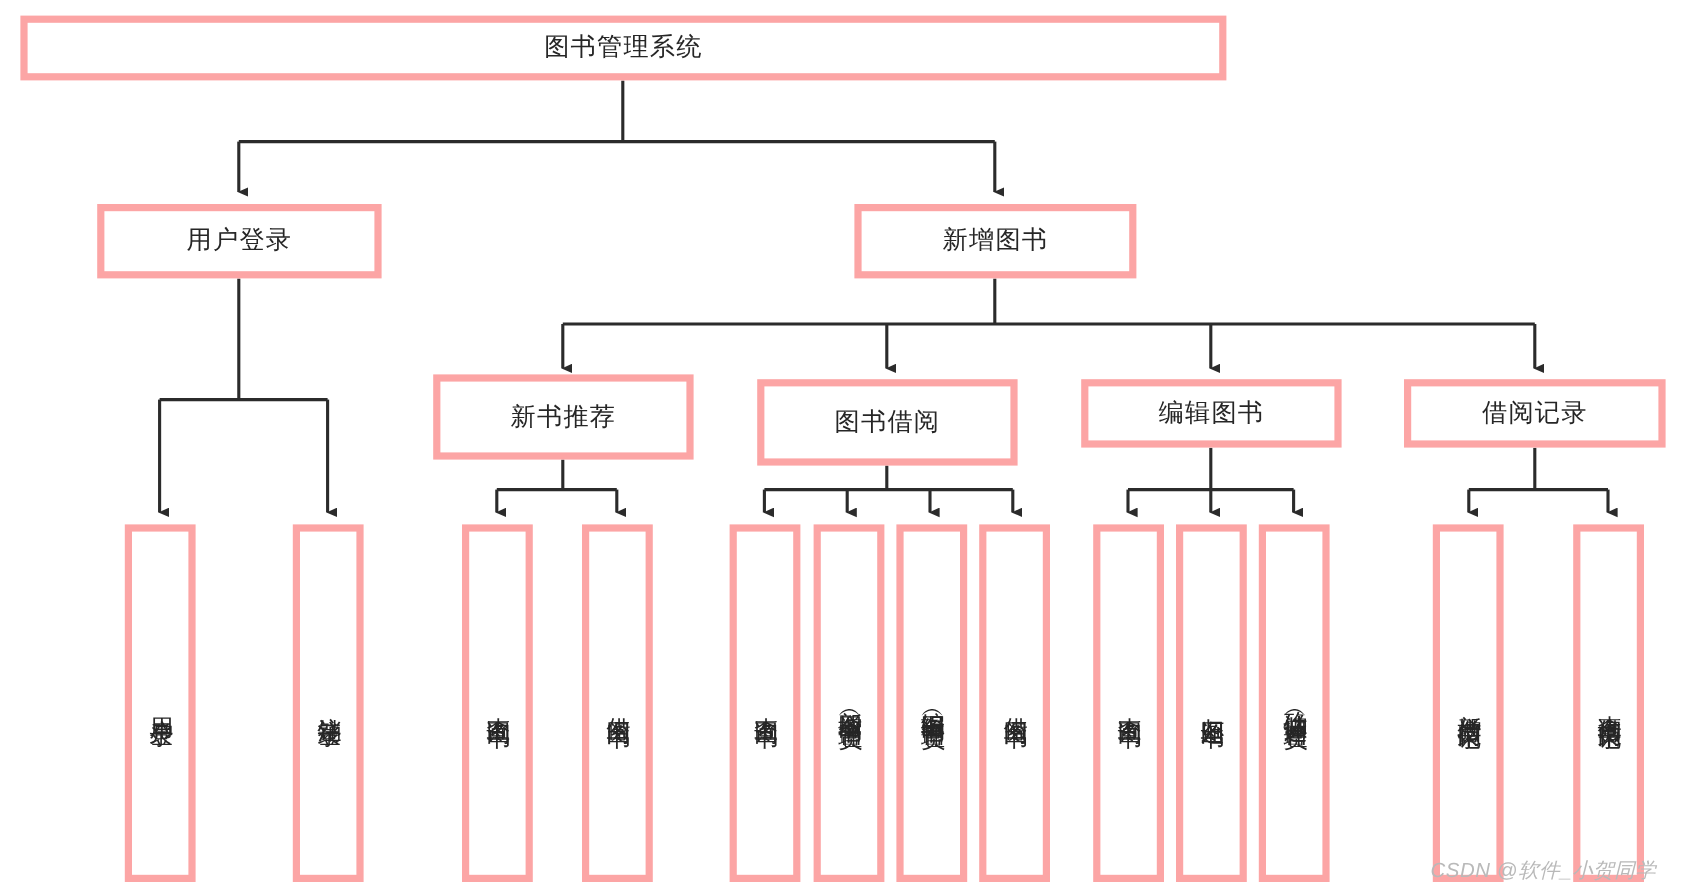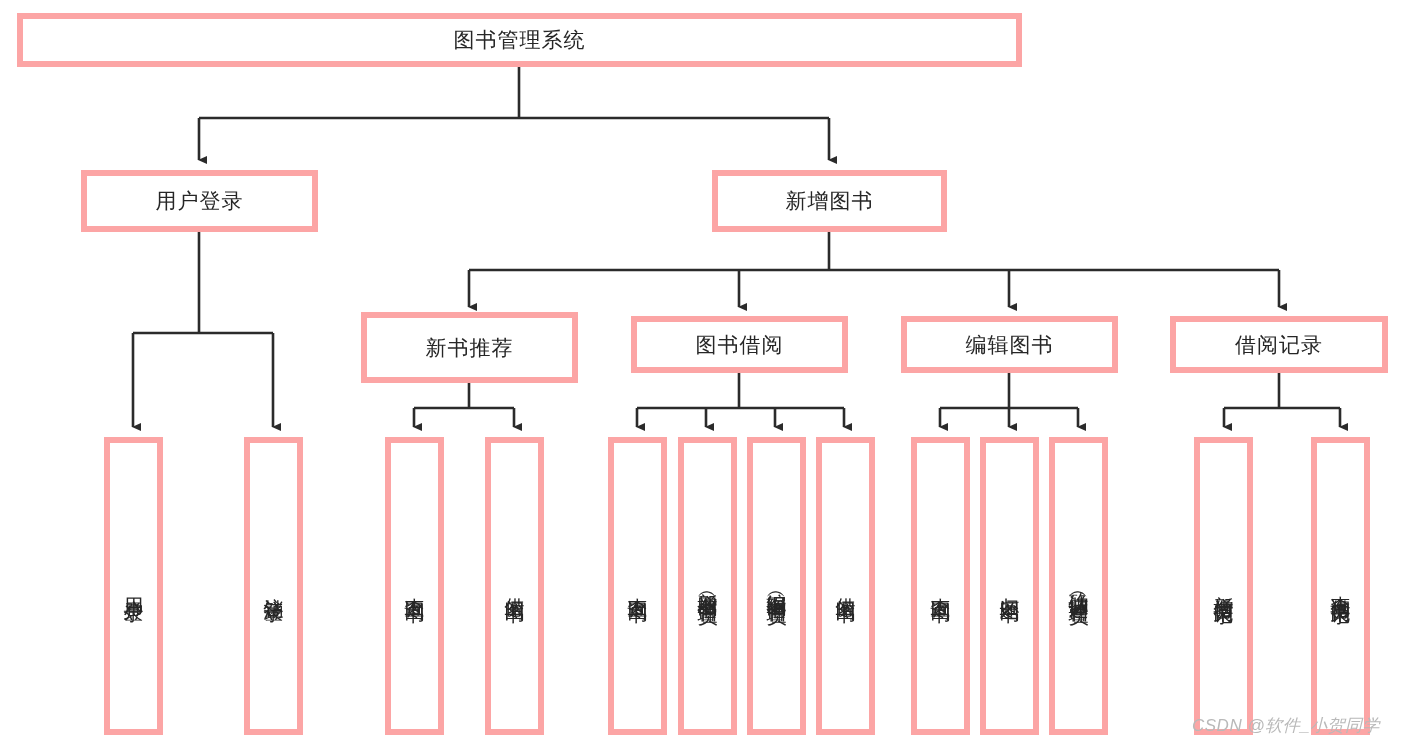--- a/index.html
+++ b/index.html
@@ -119,21 +119,21 @@
       <path d="M1340,408 L1340,427" marker-end="url(#arrow)"></path>
     </g>
   </svg>
 
   <div class="node h root" style="left:17px; top:13px; width:1005px; height:54px;">图书管理系统</div>
 
   <div class="node h" style="left:81px; top:170px; width:237px; height:62px;">用户登录</div>
   <div class="node h" style="left:712px; top:170px; width:235px; height:62px;">新增图书</div>
 
   <div class="node h" style="left:361px; top:312px; width:217px; height:71px;">新书推荐</div>
-  <div class="node h" style="left:631px; top:316px; width:217px; height:57px;">图书借阅</div>
+  <div class="node h" style="left:631px; top:316px; width:217px; height:72px;">图书借阅</div>
   <div class="node h" style="left:901px; top:316px; width:217px; height:57px;">编辑图书</div>
   <div class="node h" style="left:1170px; top:316px; width:218px; height:57px;">借阅记录</div>
 
   <div class="node v" style="left:104px; top:437px; width:59px; height:298px;">用户登录</div>
   <div class="node v" style="left:244px; top:437px; width:59px; height:298px;">注销登录</div>
 
   <div class="node v" style="left:385px; top:437px; width:59px; height:298px;">查询图书</div>
   <div class="node v" style="left:485px; top:437px; width:59px; height:298px;">借阅图书</div>
 
   <div class="node v" style="left:608px; top:437px; width:59px; height:298px;">查询图书</div>

